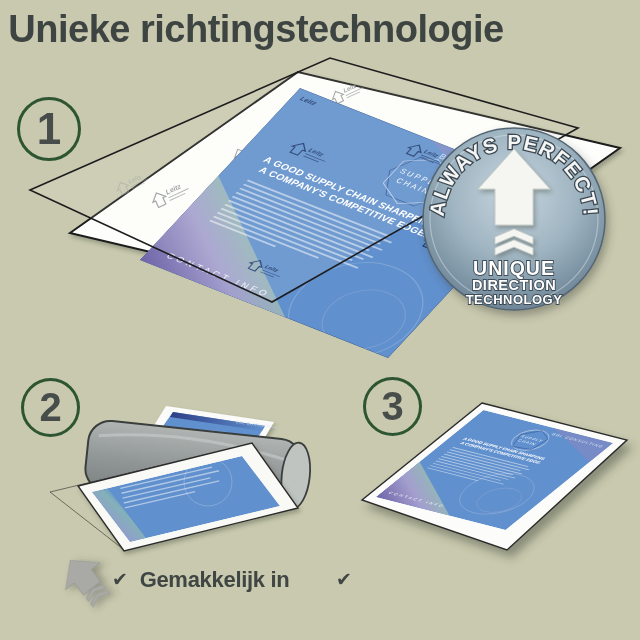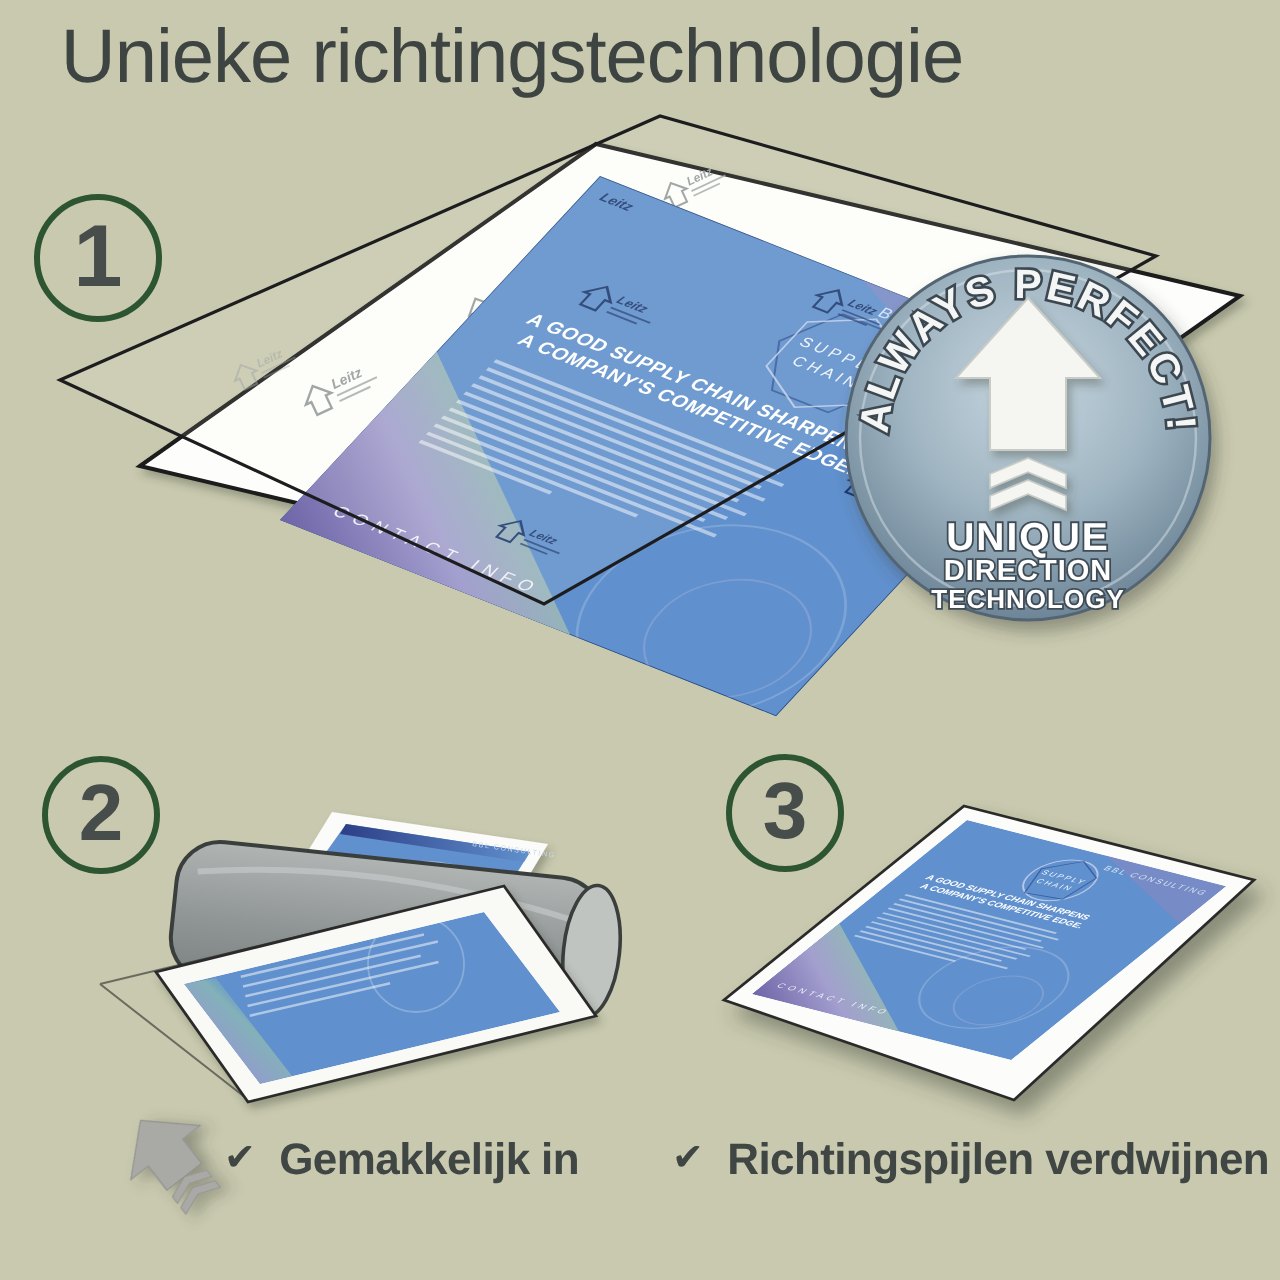--- a/index.html
+++ b/index.html
@@ -4,21 +4,21 @@
 <style>
   html,body{margin:0;padding:0;background:#9b9c86;}
   .stage{
     position:relative;width:640px;height:640px;overflow:hidden;
     background:#c8c9ae;
     font-family:"Liberation Sans","DejaVu Sans",sans-serif;
   }
   .stage svg.illus{position:absolute;left:0;top:0;}
   .page-title{
     position:absolute;left:0;top:8px;width:512px;text-align:center;
-    font-size:38px;font-weight:400;letter-spacing:-0.5px;color:#3d4441;margin:0;
+    font-size:38px;font-weight:700;letter-spacing:-0.5px;color:#3d4441;margin:0;
   }
   .step-badge{
     position:absolute;border:3px solid #2d5531;border-radius:50%;
     display:flex;align-items:center;justify-content:center;
     color:#474d4b;font-weight:700;background:transparent;
   }
   .step-badge.s1{left:17px;top:97px;width:58px;height:58px;font-size:44px;}
   .step-badge.s2{left:21px;top:378px;width:53px;height:53px;font-size:40px;}
   .step-badge.s3{left:363px;top:377px;width:53px;height:53px;font-size:40px;}
   .caption{
@@ -250,17 +250,16 @@
 
 <div class="caption c1">
   <span class="check">✔</span>
   <span class="cap-lines">
     <span>Gemakkelijk in</span>
   </span>
 </div>
 <div class="caption c2">
   <span class="check">✔</span>
   <span class="cap-lines">
-    <span>Richtingspijlen verdwijnen</span>
   </span>
 </div>
 
 </div>
 
 </body></html>

